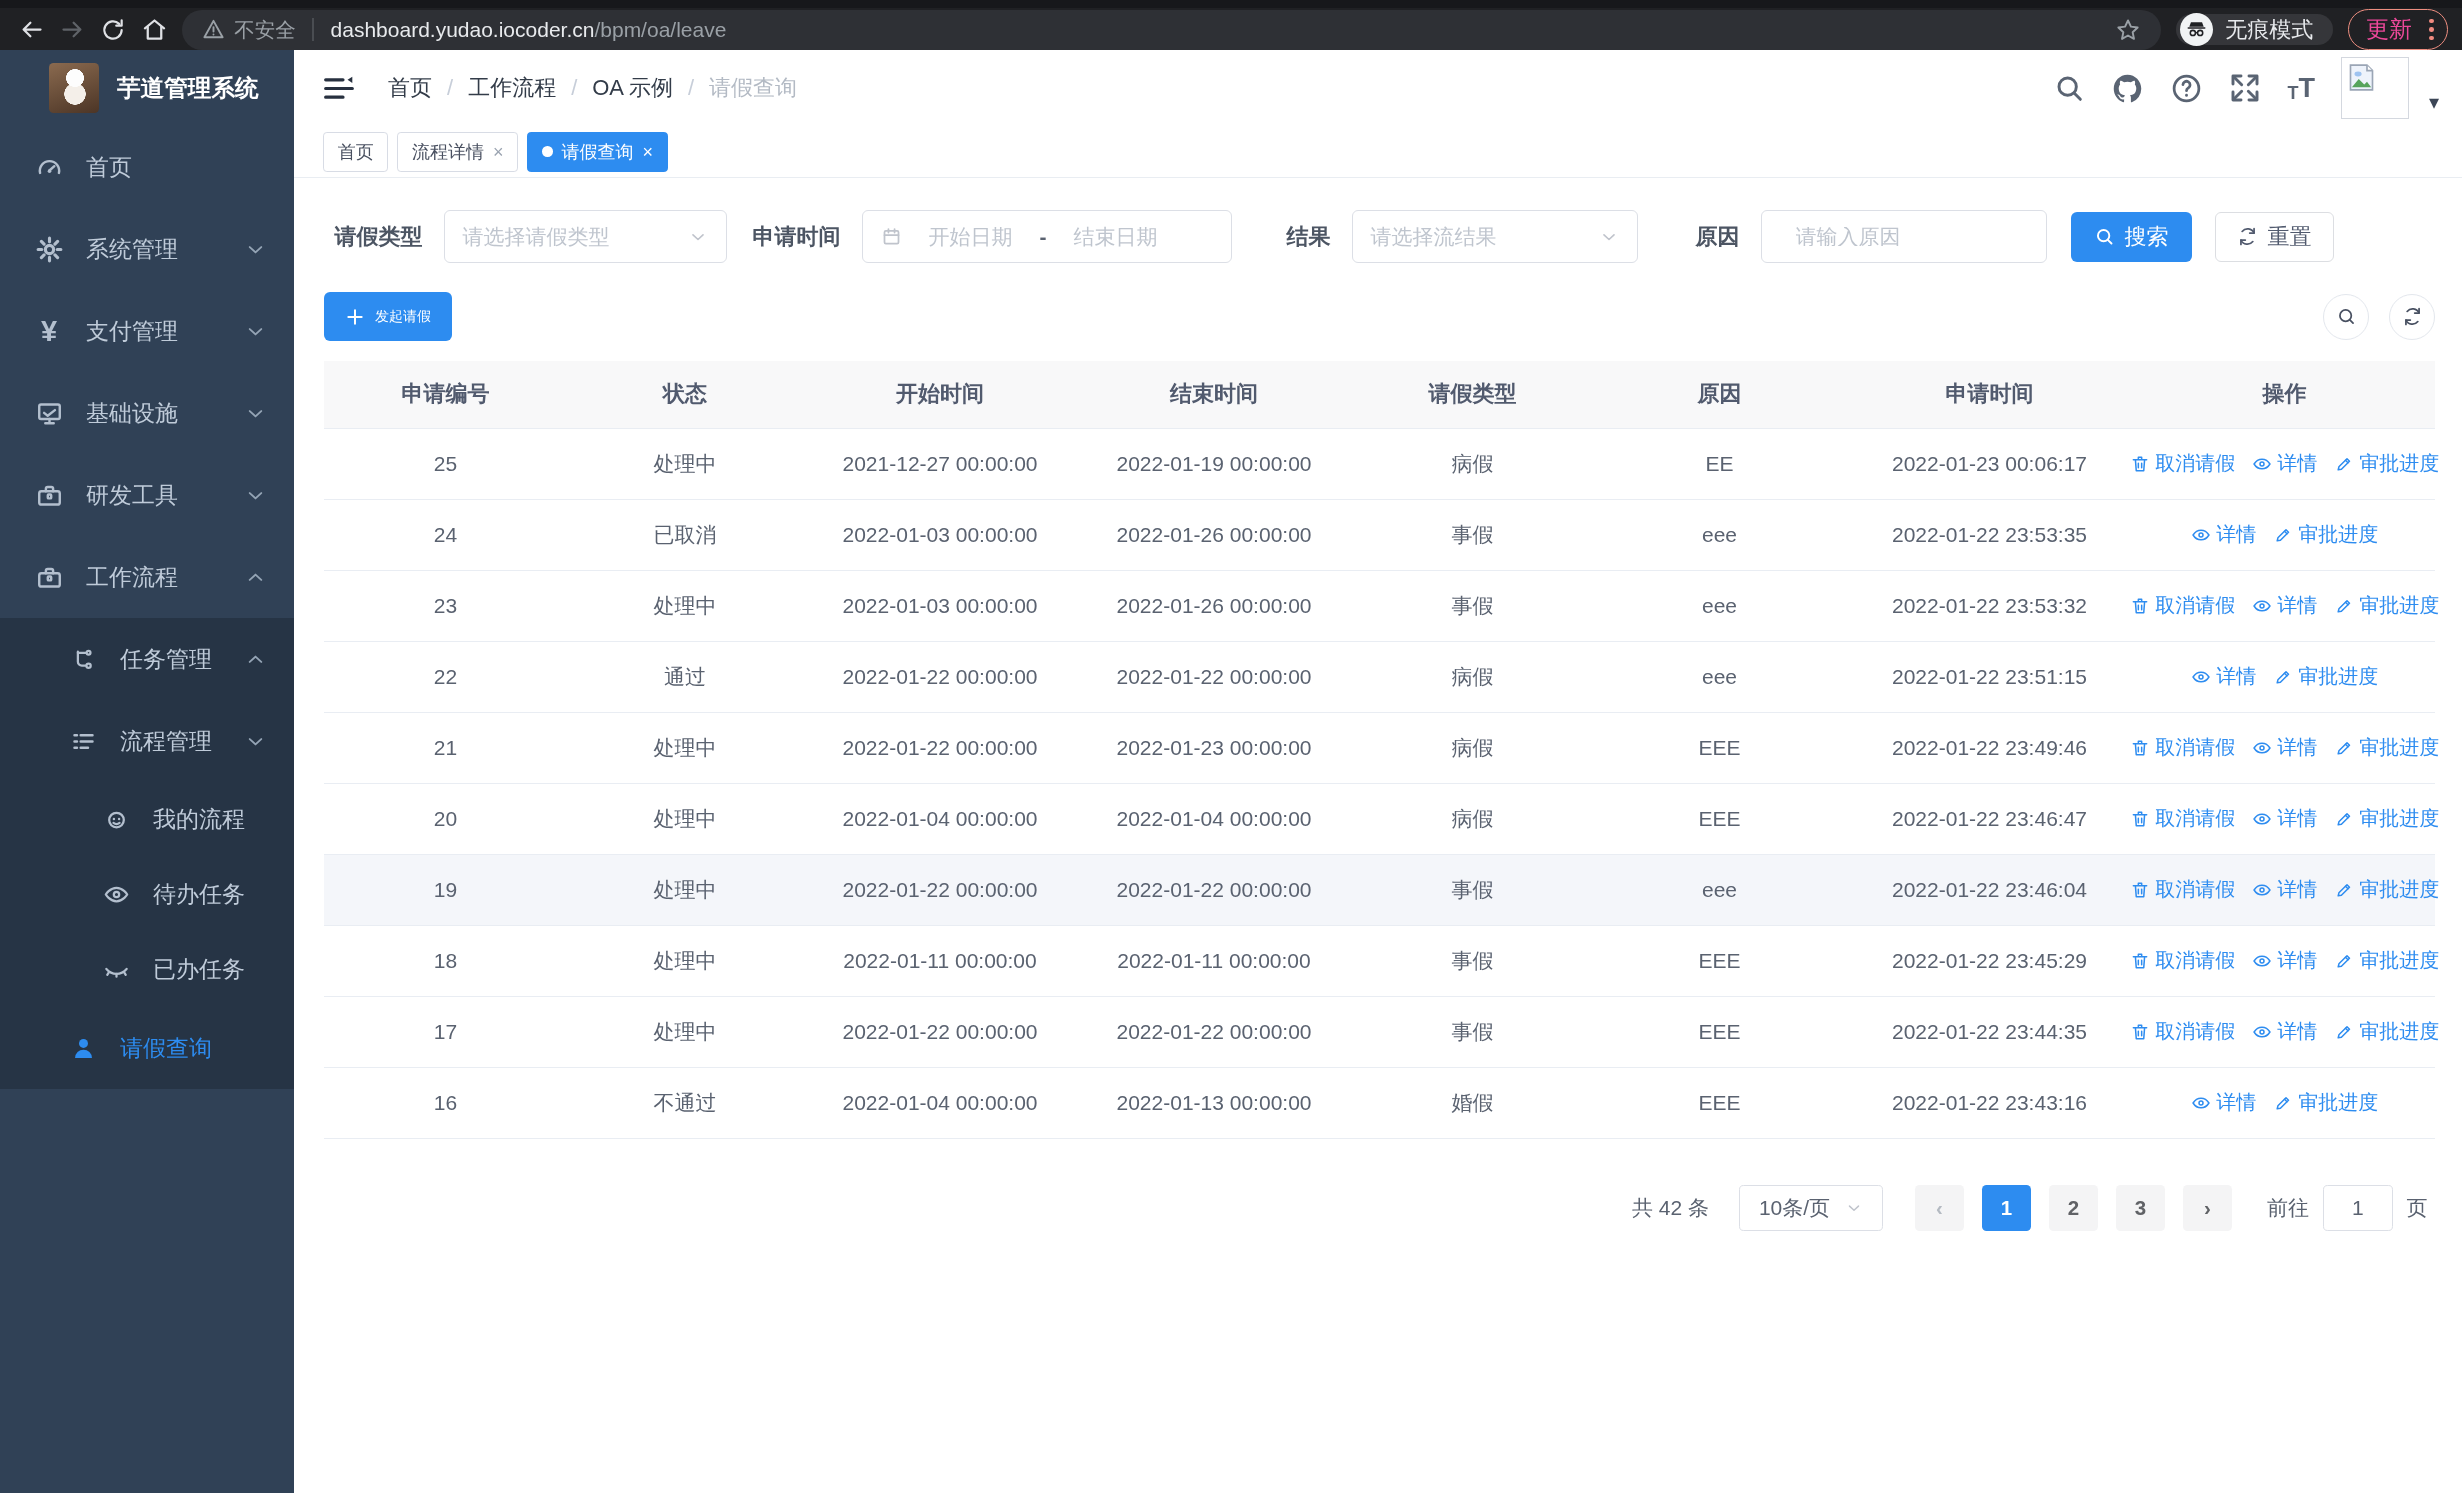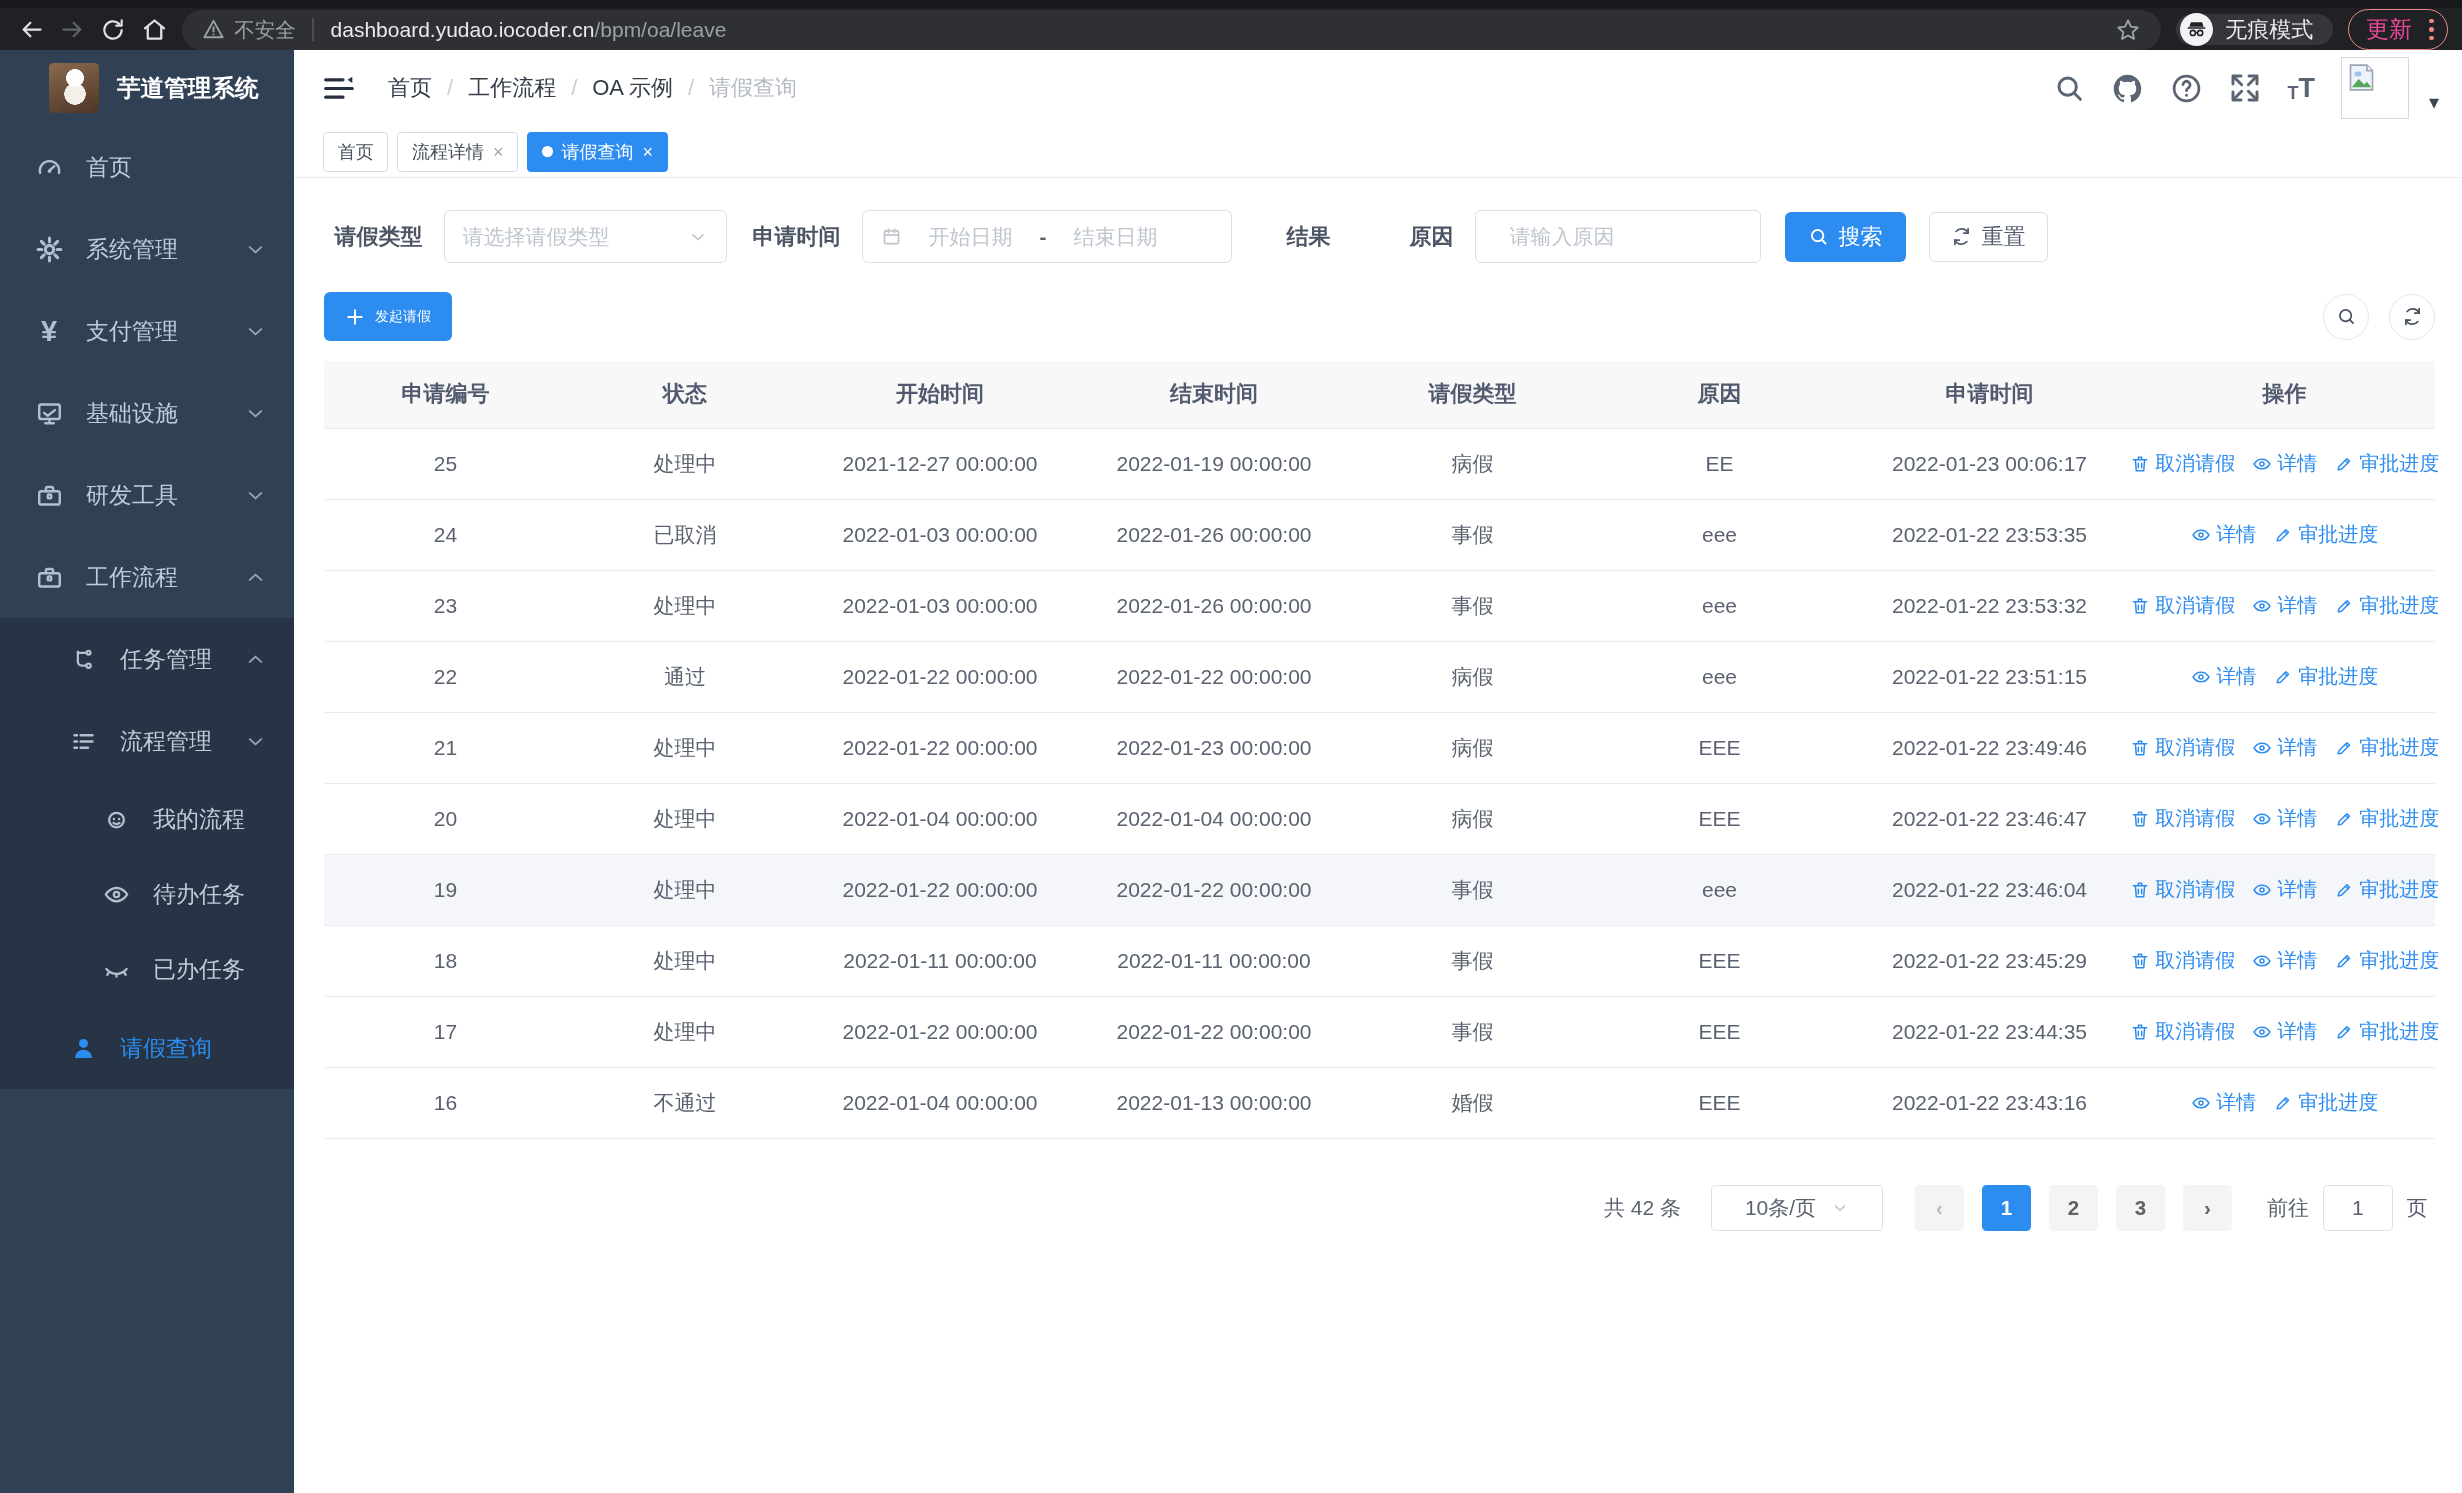--- a/index.html
+++ b/index.html
@@ -87,21 +87,21 @@
 table{width:100%;margin-top:20px;border-collapse:collapse;table-layout:fixed}
 th{height:67px;background:#f8f8f9;color:#515a6e;font-size:22px;font-weight:700;border-bottom:1.5px solid #e9edf3}
 td{height:71px;text-align:center;font-size:21px;color:#5a6270;border-bottom:1.5px solid #e9edf3;white-space:nowrap}
 tr.hl td{background:#f4f6fa}
 .acts{display:flex;align-items:center;justify-content:center;gap:16.7px}
 .act{display:inline-flex;align-items:center;gap:5.3px;color:#2d8cf0;font-size:20px;cursor:pointer;text-decoration:none;white-space:nowrap}
 
 
 .pager{display:flex;align-items:center;justify-content:flex-end;margin-top:46px;padding-right:7.6px;font-size:21px;color:#5a6270}
 .ptotal{margin-right:30px}
-.psize{width:172px;height:46px;border:1.5px solid #dcdfe6;border-radius:4.6px;display:flex;align-items:center;justify-content:center;gap:15px;cursor:pointer}
+.psize{width:144px;height:46px;border:1.5px solid #dcdfe6;border-radius:4.6px;display:flex;align-items:center;justify-content:center;gap:15px;cursor:pointer}
 .psize .caret{color:#c0c4cc}
 .pbtn{min-width:49px;height:46px;padding:0 7.6px;background:#f4f4f5;border-radius:4.6px;display:flex;align-items:center;justify-content:center;margin-left:18px;font-size:20.5px;font-weight:700;color:#606266;cursor:pointer}
 .pbtn.first{margin-left:32px}
 .pbtn.nav{color:#b4bac2}
 .pbtn.nav.next{color:#606266}
 .pbtn.cur{background:#2d8cf0;color:#fff}
 .goto{margin-left:35px}
 .ginput{width:70px;height:46px;border:1.5px solid #dcdfe6;border-radius:4.6px;text-align:center;font-size:21px;color:#5a6270;margin:0 13.7px;outline:0;font-family:inherit}
 .tt{display:flex;align-items:flex-end;color:#5a6473;font-weight:700;line-height:1;cursor:pointer}
 .tt b{font-size:18px}.tt span{font-size:27px}
@@ -423,20 +423,28 @@
           <svg width="21" height="21" viewBox="0 0 24 24" fill="none" stroke="#c0c4cc" stroke-width="2" stroke-linecap="round">
               <rect x="4" y="5.5" width="16" height="14.5" rx="1.5"></rect>
               <path d="M8.5 3.5v4M15.5 3.5v4M4 10.5h16"></path>
             </svg>
           <span>开始日期</span>
           <span class="dash">-</span>
           <span>结束日期</span>
         </span>
 
         <span class="flabel" style="margin-left:55px">结果</span>
+        <span class="sel" style="width:286px">
+          <span>请选择流结果</span>
+          <span class="caret">
+              <svg width="20" height="20" viewBox="0 0 24 24" fill="none" stroke="currentColor" stroke-width="2" stroke-linecap="round" stroke-linejoin="round">
+                <path d="M6 9.5l6 5.5 6-5.5"></path>
+              </svg>
+            </span>
+        </span>
 
         <span class="flabel" style="margin-left:58px">原因</span>
         <span class="inp-wrap" style="width:286px">
           <input placeholder="请输入原因" style="">
         </span>
 
         <span class="btn primary" style="margin-left:24px">
           <svg width="21" height="21" viewBox="0 0 24 24" fill="none" stroke="currentColor" stroke-width="2.2" stroke-linecap="round">
               <circle cx="11" cy="11" r="6.5"></circle>
               <path d="M15.8 15.8 20 20"></path>

